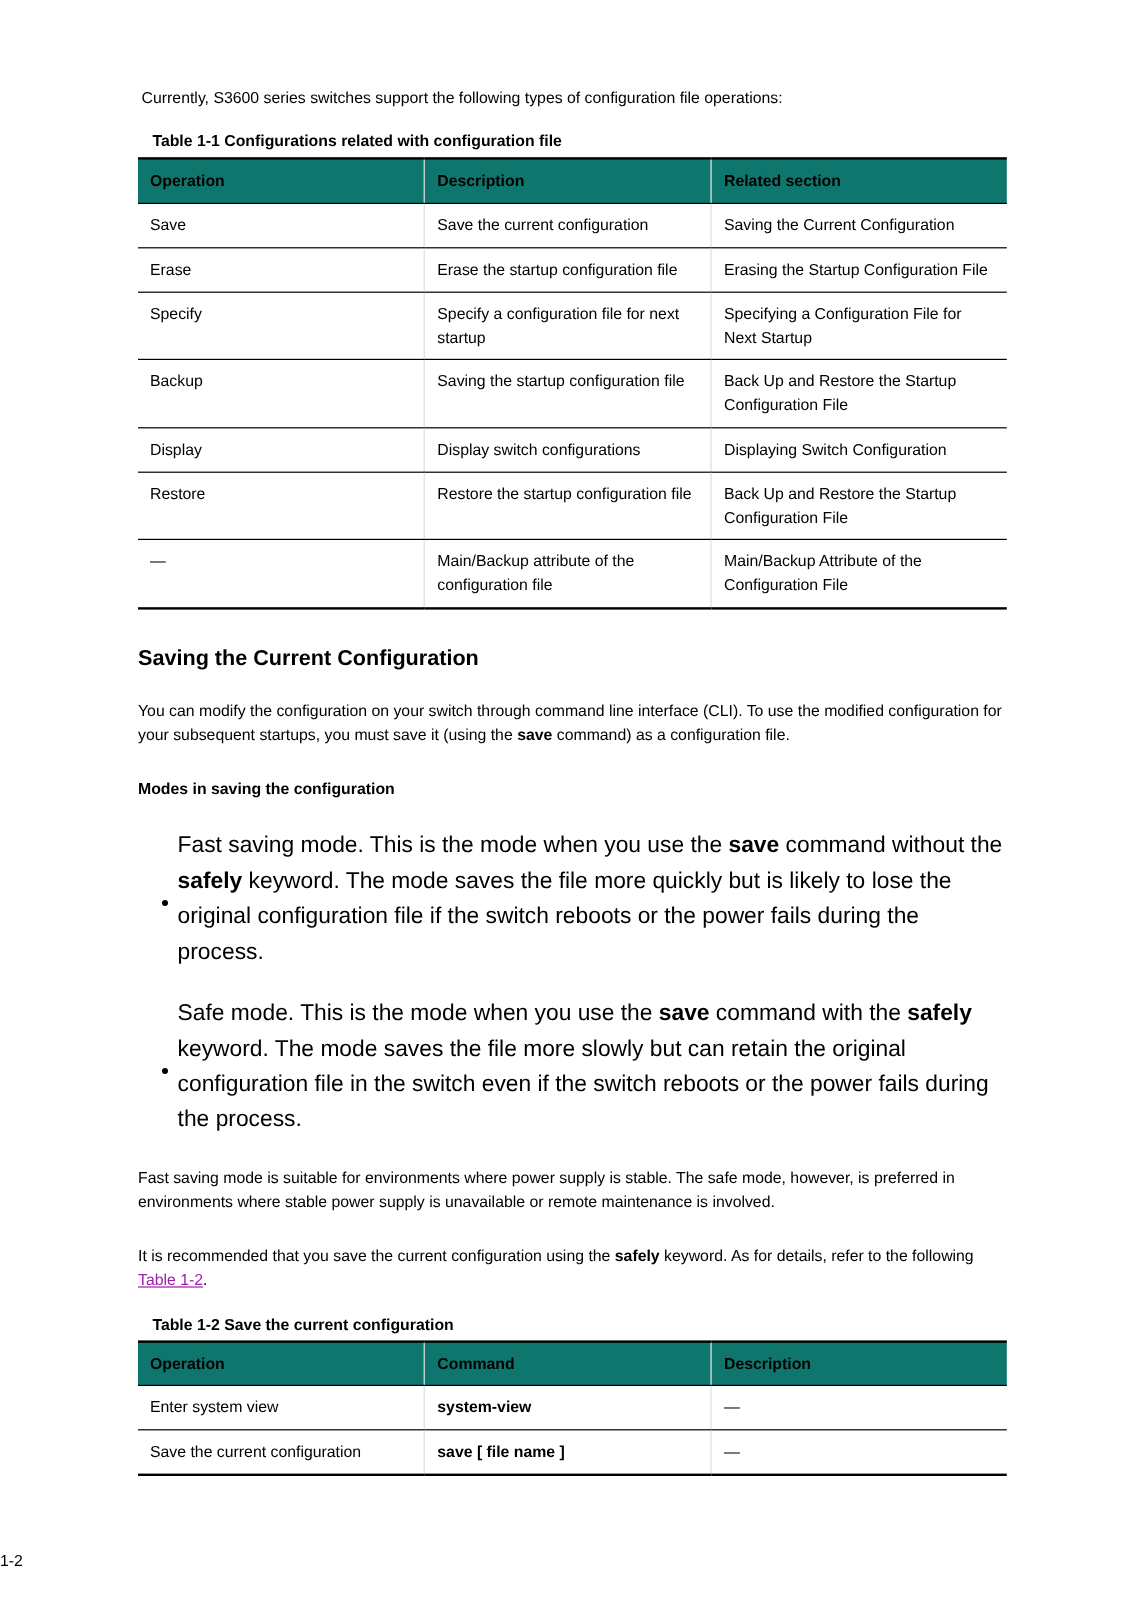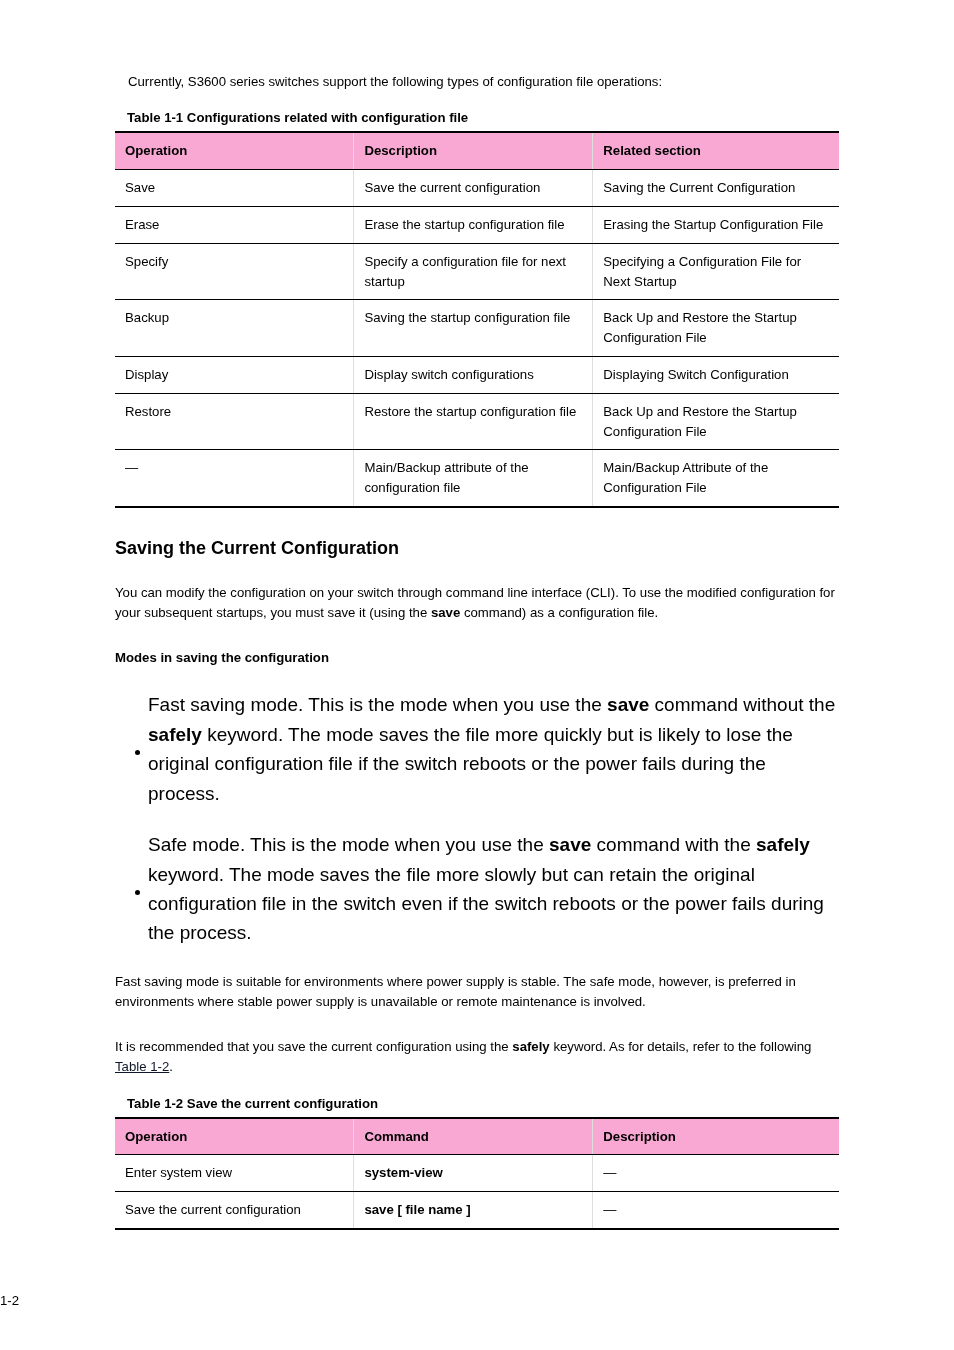--- a/index.html
+++ b/index.html
@@ -15,21 +15,21 @@
   .page {
     position: relative;
     width: 954px;
     height: 1350px;
     box-sizing: border-box;
     padding: 72px 115px 0 115px;
   }
   .intro {
     font-size: 13.2px;
     line-height: 1.55;
-    margin: 0 0 14px 13px;
+    margin: 0 0 14px 3px;
   }
   .table-caption {
     font-size: 13.2px;
     font-weight: bold;
     margin: 18px 0 6px 12px;
   }
   table {
     border-collapse: collapse;
     width: 100%;
     font-size: 13.2px;
@@ -40,21 +40,21 @@
     padding: 8px 10px 8px 10px;
     line-height: 1.5;
   }
   .t1 th:nth-child(1), .t1 td:nth-child(1) { width: 33%; }
   .t1 th:nth-child(2), .t1 td:nth-child(2) { width: 33%; }
   .t1 th:nth-child(3), .t1 td:nth-child(3) { width: 34%; }
   .t2 th:nth-child(1), .t2 td:nth-child(1) { width: 33%; }
   .t2 th:nth-child(2), .t2 td:nth-child(2) { width: 33%; }
   .t2 th:nth-child(3), .t2 td:nth-child(3) { width: 34%; }
   thead th {
-    background: #f9a8d4;
+    background: #0f766e;
     font-weight: bold;
     border-top: 2px solid #000;
     border-bottom: 1px solid #000;
     border-left: 1px solid #dedede;
     border-right: 1px solid #dedede;
   }
   thead th:first-child { border-left: none; }
   thead th:last-child  { border-right: none; }
   tbody td {
     border-bottom: 1px solid #000;
@@ -68,21 +68,21 @@
     font-size: 18px;
     font-weight: bold;
     margin: 30px 0 4px 0;
   }
   p.body {
     font-size: 13.2px;
     line-height: 1.55;
     margin: 24px 0 8px 0;
   }
   .bold { font-weight: bold; }
-  a.link { color: #0f172a; text-decoration: underline; }
+  a.link { color: #a21caf; text-decoration: underline; }
   .bullet {
     display: flex;
     align-items: center;
     gap: 8px;
     font-size: 19px;
     line-height: 1.55;
     margin: 22px 0 4px 20px;
   }
   .bullet .dot {
     flex: 0 0 auto;

